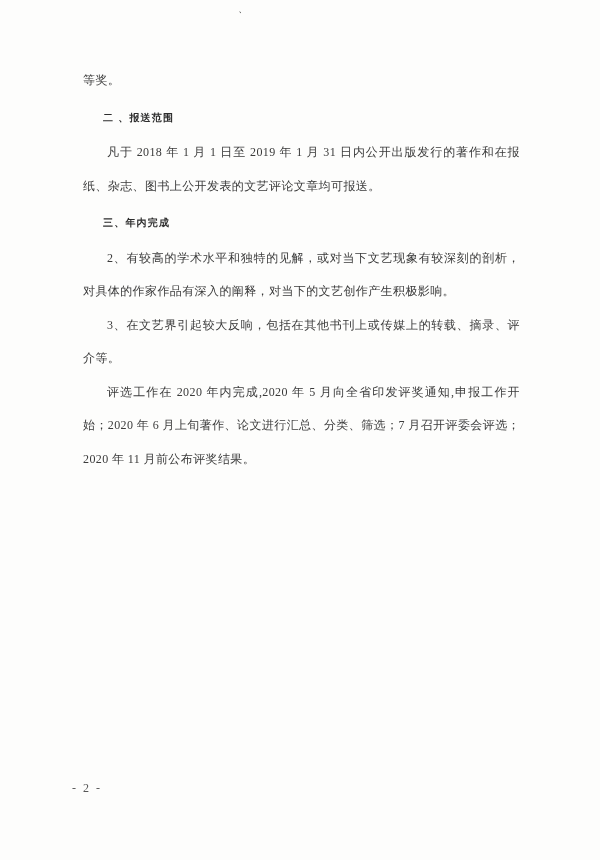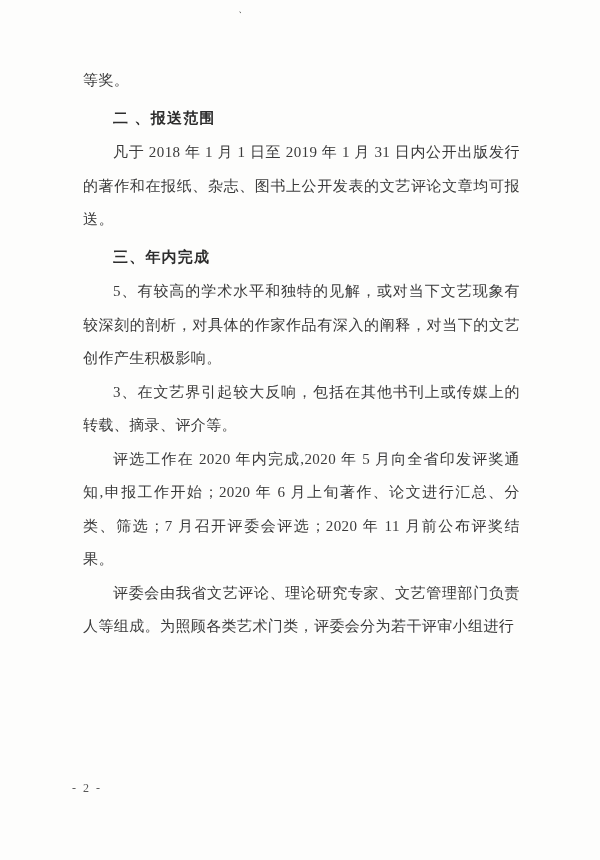--- a/index.html
+++ b/index.html
@@ -17,38 +17,38 @@
     width: 600px;
     height: 860px;
     box-sizing: border-box;
     background: #fdfdfc;
     padding: 64px 80px 0 83px;
     color: #3a3a3a;
     overflow: hidden;
   }
   .para {
     margin: 0;
-    font-size: 15px;
+    font-size: 12px;
     line-height: 33.5px;
     text-align: justify;
     text-justify: inter-character;
     letter-spacing: 0.4px;
     color: #3a3a3a;
   }
   .para.indent {
     text-indent: 2em;
   }
   .para.no-indent {
     text-indent: 0;
   }
   .heading {
     margin: 3px 0 2px 0;
     font-family: "Liberation Sans", "DejaVu Sans", sans-serif;
     font-weight: 700;
-    font-size: 15px;
+    font-size: 10px;
     line-height: 33.5px;
     text-indent: 2em;
     letter-spacing: 1.2px;
     color: #2d2d2d;
   }
   .page-number {
     position: absolute;
     left: 72px;
     top: 781px;
     font-size: 12px;
@@ -72,25 +72,24 @@
 
   <p class="para no-indent">等奖。</p>
 
   <h2 class="heading">二 、报送范围</h2>
 
   <p class="para indent">凡于 2018 年 1 月 1 日至 2019 年 1 月 31 日内公开出版发行的著作和在报纸、杂志、图书上公开发表的文艺评论文章均可报送。</p>
 
   <h2 class="heading">三、年内完成</h2>
 
 
-  <p class="para indent">5、有较高的学术水平和独特的见解，或对当下文艺现象有较深刻的剖析，对具体的作家作品有深入的阐释，对当下的文艺创作产生积极影响。</p>
+  <p class="para indent">2、有较高的学术水平和独特的见解，或对当下文艺现象有较深刻的剖析，对具体的作家作品有深入的阐释，对当下的文艺创作产生积极影响。</p>
 
   <p class="para indent">3、在文艺界引起较大反响，包括在其他书刊上或传媒上的转载、摘录、评介等。</p>
 
 
   <p class="para indent">评选工作在 2020 年内完成,2020 年 5 月向全省印发评奖通知,申报工作开始；2020 年 6 月上旬著作、论文进行汇总、分类、筛选；7 月召开评委会评选；2020 年 11 月前公布评奖结果。</p>
 
 
-  <p class="para indent">评委会由我省文艺评论、理论研究专家、文艺管理部门负责人等组成。为照顾各类艺术门类，评委会分为若干评审小组进行</p>
 
   <div class="page-number">- 2 -</div>
 
 </div>
 
 </body></html>

